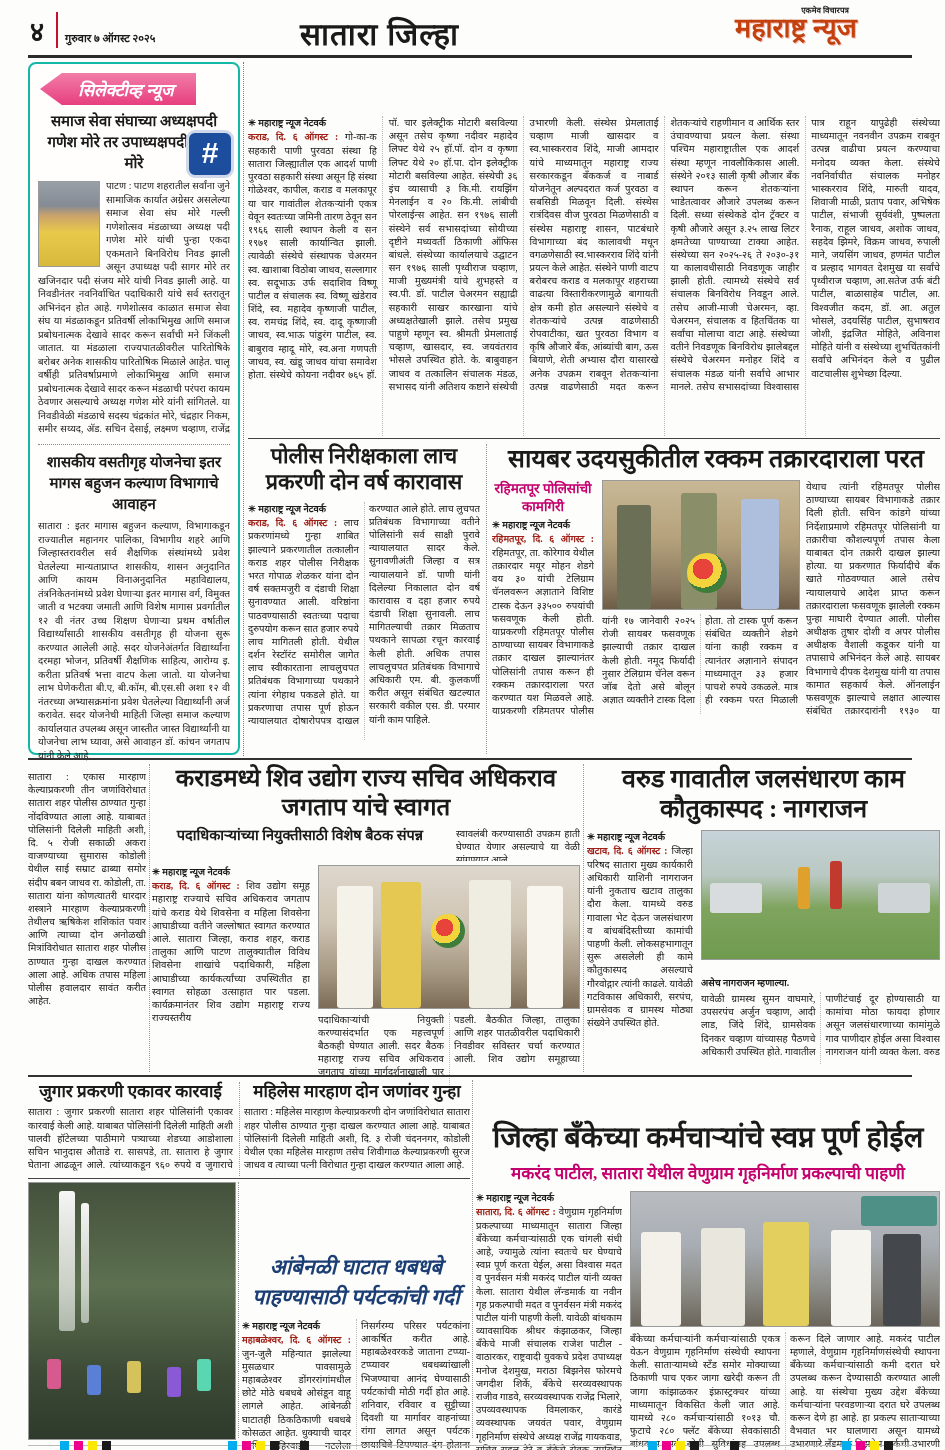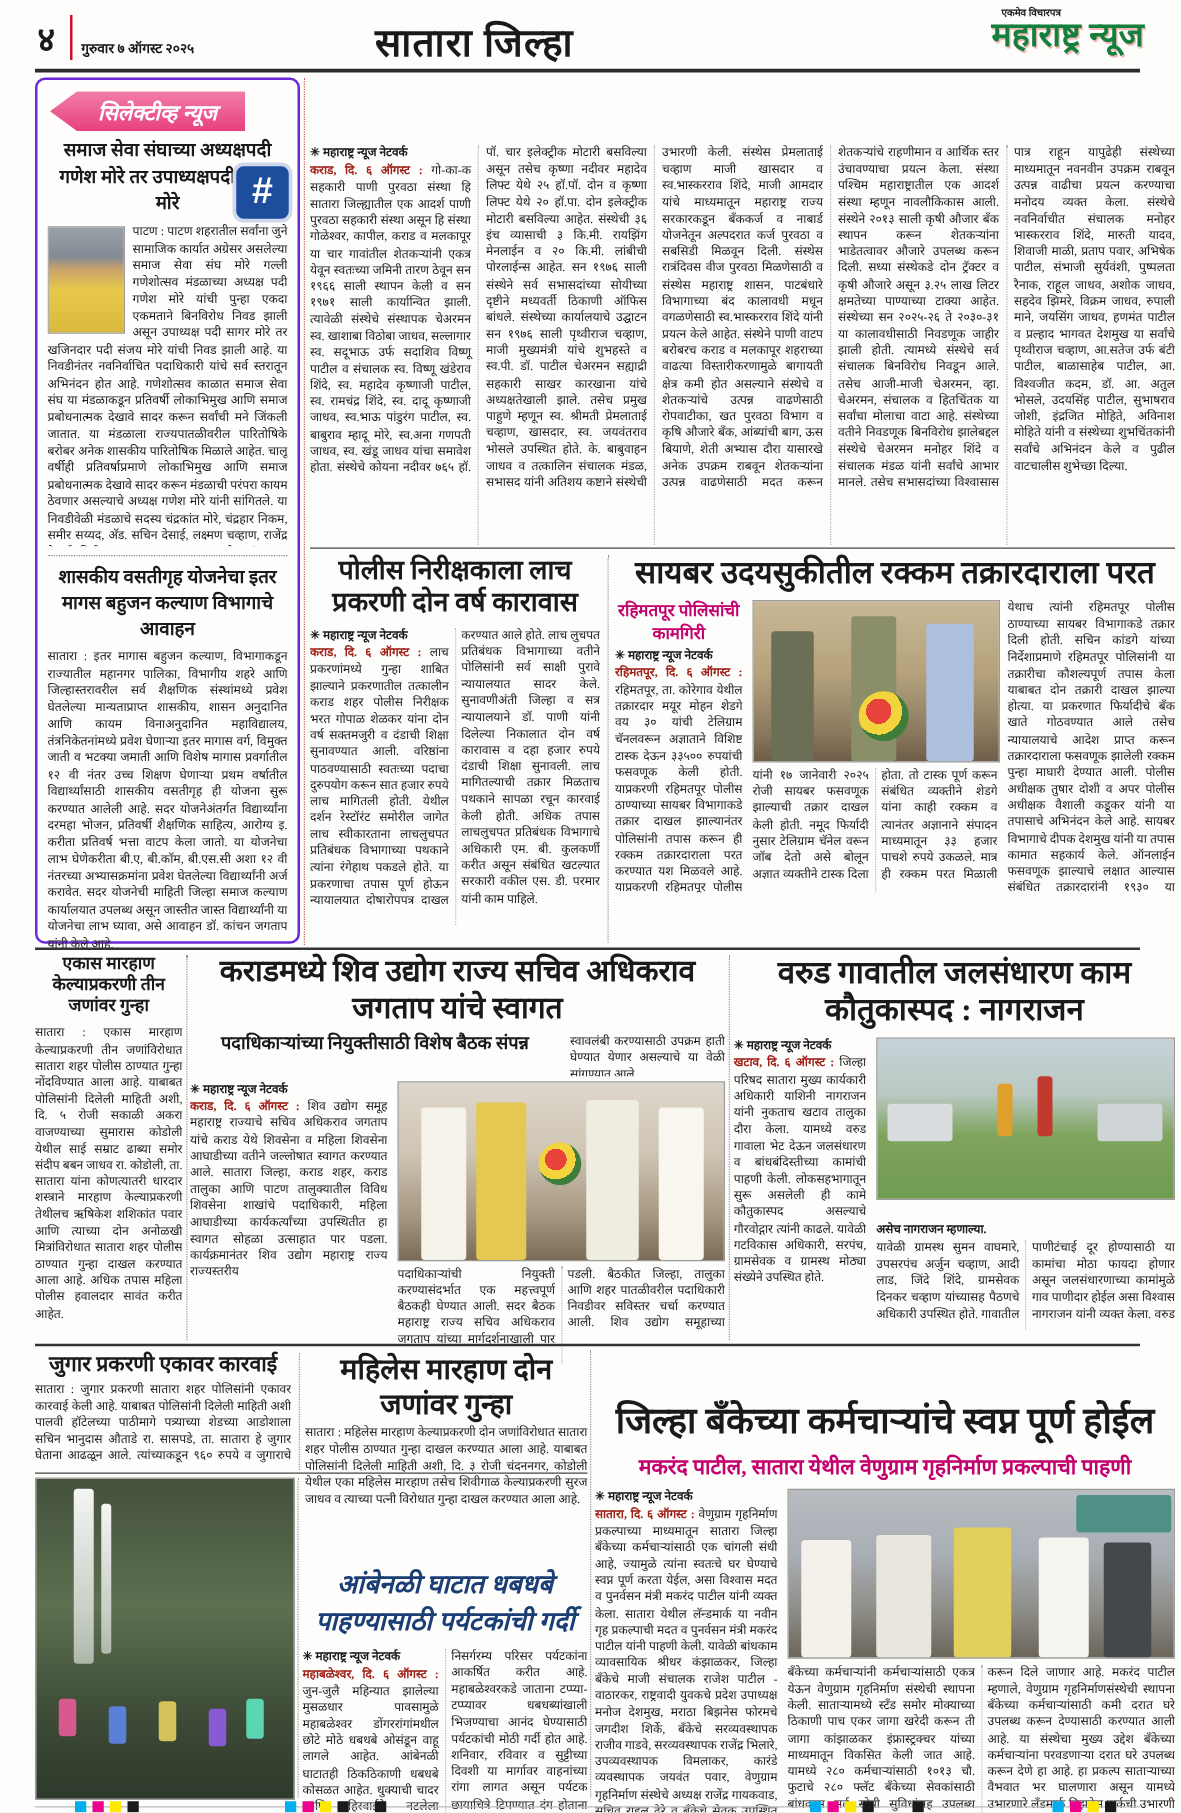--- a/index.html
+++ b/index.html
@@ -5,27 +5,27 @@
   html,body{margin:0;padding:0;background:#e9e7e2;}
   .page{position:relative;width:945px;height:1450px;background:#fdfdfb;margin:0 auto;
         font-family:"Liberation Serif","DejaVu Serif",serif;color:#1a1a1a;overflow:hidden;}
   .abs{position:absolute;}
   
   .pagenum{font-size:27px;font-weight:bold;}
   .hdr-date{font-size:11px;font-weight:bold;}
   .hdr-vline{width:2px;background:#c8102e;}
   .section-title{font-size:31px;font-weight:bold;text-align:left;letter-spacing:1px;}
   .logo-tagline{font-size:8px;font-weight:bold;text-align:center;color:#222;}
-  .logo-title{font-size:27px;font-weight:bold;color:#15803d;text-align:right;line-height:1;
+  .logo-title{font-size:27px;font-weight:bold;color:#c2410c;text-align:left;line-height:1;
               text-shadow:1px 1px 0 #f6b7b7;}
   .hrule{background:#2b2b2b;}
   .dotv{border-left:1px dotted #9a9a9a;width:0;}
   .dotv2{border-left:1px dotted #c06060;width:0;}
   
-  .selbox{border:2px solid #6d28d9;border-radius:8px;padding:7px 8px;box-sizing:border-box;background:#fffefc;}
+  .selbox{border:2px solid #14b8a6;border-radius:8px;padding:7px 8px;box-sizing:border-box;background:#fffefc;}
   .ribbon{position:relative;height:32px;margin:2px 34px 6px 2px;}
   .ribbon-shape{position:absolute;left:0;top:0;width:100%;height:100%;
      background:linear-gradient(180deg,#f27da8,#e73f7f);
      clip-path:polygon(0 50%,14% 0,100% 0,100% 100%,14% 100%);}
   .ribbon-label{position:absolute;left:20px;right:4px;top:5px;color:#fff;font-weight:bold;
      font-style:italic;font-size:17px;text-align:center;}
   .hash-tile{position:absolute;right:4px;top:66px;width:42px;height:42px;background:#1d4e9e;
      border:3px solid #cfd8ea;border-radius:9px;color:#fff;font-size:30px;font-weight:bold;
      text-align:center;line-height:40px;font-family:"Liberation Sans",sans-serif;}
   .sel-head{font-size:15px;font-weight:bold;text-align:center;line-height:1.4;margin:4px 0 5px;}
@@ -126,21 +126,20 @@
         </div>
         <div class="body-t cols2 clip" style="height:100px;margin-top:4px;">यांनी १७ जानेवारी २०२५ रोजी सायबर फसवणूक झाल्याची तक्रार दाखल केली होती. नमूद फिर्यादी नुसार टेलिग्राम चॅनेल वरून जॉब देतो असे बोलून अज्ञात व्यक्तीने टास्क दिला होता. तो टास्क पूर्ण करून संबंधित व्यक्तीने शेडगे यांना काही रक्कम व त्यानंतर अज्ञानाने संपादन माध्यमातून ३३ हजार पाचशे रुपये उकळले. मात्र ही रक्कम परत मिळाली असून फसवणूक झाल्याची खात्री पटली.</div>
       </div>
       <div class="body-t clip" style="width:134px;height:236px;">येथाच त्यांनी रहिमतपूर पोलीस ठाण्याच्या सायबर विभागाकडे तक्रार दिली होती. सचिन कांडगे यांच्या निर्देशाप्रमाणे रहिमतपूर पोलिसांनी या तक्रारीचा कौशल्यपूर्ण तपास केला याबाबत दोन तक्रारी दाखल झाल्या होत्या. या प्रकरणात फिर्यादीचे बँक खाते गोठवण्यात आले तसेच न्यायालयाचे आदेश प्राप्त करून तक्रारदाराला फसवणूक झालेली रक्कम पुन्हा माघारी देण्यात आली. पोलीस अधीक्षक तुषार दोशी व अपर पोलीस अधीक्षक वैशाली कडूकर यांनी या तपासाचे अभिनंदन केले आहे. सायबर विभागाचे दीपक देशमुख यांनी या तपास कामात सहकार्य केले. ऑनलाईन फसवणूक झाल्याचे लक्षात आल्यास संबंधित तक्रारदारांनी १९३० या क्रमांकावर तक्रार नोंद करण्याचे आवाहन सायबर विभागाच्या वतीने केले आहे.</div>
     </div>
   </div>
 
   <div class="abs" style="left:28px;top:758px;width:884px;height:2px;background:#333;"></div>
 
   <div class="abs" style="left:28px;top:764px;width:118px;height:308px;">
-    <div class="h2head" style="font-size:14px;">एकास मारहाण केल्याप्रकरणी तीन जणांवर गुन्हा</div>
     <div class="body-t clip" style="height:240px;margin-top:6px;">सातारा : एकास मारहाण केल्याप्रकरणी तीन जणांविरोधात सातारा शहर पोलीस ठाण्यात गुन्हा नोंदविण्यात आला आहे. याबाबत पोलिसांनी दिलेली माहिती अशी, दि. ५ रोजी सकाळी अकरा वाजण्याच्या सुमारास कोडोली येथील साई सम्राट ढाब्या समोर संदीप बबन जाधव रा. कोडोली, ता. सातारा यांना कोणत्यातरी धारदार शस्त्राने मारहाण केल्याप्रकरणी तेथीलच ऋषिकेश शशिकांत पवार आणि त्याच्या दोन अनोळखी मित्रांविरोधात सातारा शहर पोलीस ठाण्यात गुन्हा दाखल करण्यात आला आहे. अधिक तपास महिला पोलीस हवालदार सावंत करीत आहेत.</div>
   </div>
 
   <div class="abs" style="left:152px;top:764px;width:428px;height:308px;">
     <div class="h2head" style="font-size:24px;">कराडमध्ये शिव उद्योग राज्य सचिव अधिकराव जगताप यांचे स्वागत</div>
     <div style="display:flex;gap:8px;margin-top:5px;">
       <div class="h2head" style="font-size:14.5px;width:296px;">पदाधिकाऱ्यांच्या नियुक्तीसाठी विशेष बैठक संपन्न</div>
       <div class="body-t clip" style="width:124px;height:34px;">स्वावलंबी करण्यासाठी उपक्रम हाती घेण्यात येणार असल्याचे या वेळी सांगण्यात आले.</div>
     </div>
     <div style="display:flex;gap:8px;margin-top:4px;height:226px;">
@@ -182,21 +181,21 @@
   </div>
 
   <div class="abs" style="left:28px;top:1075px;width:884px;height:2px;background:#333;"></div>
 
   <div class="abs" style="left:28px;top:1082px;width:205px;height:94px;">
     <div class="h2head" style="font-size:17px;">जुगार प्रकरणी एकावर कारवाई</div>
     <div class="body-t clip" style="height:66px;margin-top:3px;">सातारा : जुगार प्रकरणी सातारा शहर पोलिसांनी एकावर कारवाई केली आहे. याबाबत पोलिसांनी दिलेली माहिती अशी पालवी हॉटेलच्या पाठीमागे पत्र्याच्या शेडच्या आडोशाला सचिन भानुदास औताडे रा. सासपडे, ता. सातारा हे जुगार घेताना आढळून आले. त्यांच्याकडून ९६० रुपये व जुगाराचे साहित्य हस्तगत करण्यात आले आहे.</div>
   </div>
 
   <div class="abs" style="left:244px;top:1082px;width:226px;height:94px;">
-    <div class="h2head" style="font-size:23px;">महिलेस मारहाण दोन जणांवर गुन्हा</div>
+    <div class="h2head" style="font-size:17px;">महिलेस मारहाण दोन जणांवर गुन्हा</div>
     <div class="body-t clip" style="height:66px;margin-top:3px;">सातारा : महिलेस मारहाण केल्याप्रकरणी दोन जणांविरोधात सातारा शहर पोलीस ठाण्यात गुन्हा दाखल करण्यात आला आहे. याबाबत पोलिसांनी दिलेली माहिती अशी, दि. ३ रोजी चंदननगर, कोडोली येथील एका महिलेस मारहाण तसेच शिवीगाळ केल्याप्रकरणी सुरज जाधव व त्याच्या पत्नी विरोधात गुन्हा दाखल करण्यात आला आहे.</div>
   </div>
   <div class="abs" style="left:28px;top:1178px;width:442px;height:1px;background:#444;"></div>
 
   <div class="abs" style="left:476px;top:1120px;width:464px;height:358px;">
     <div class="h2head" style="font-size:29px;">जिल्हा बँकेच्या कर्मचाऱ्यांचे स्वप्न पूर्ण होईल</div>
     <div class="magenta-sub" style="margin-top:6px;">मकरंद पाटील, सातारा येथील वेणुग्राम गृहनिर्माण प्रकल्पाची पाहणी</div>
     <div style="display:flex;gap:8px;margin-top:7px;height:270px;">
       <div class="body-t clip" style="width:146px;height:270px;">
         <span class="byline">✳ महाराष्ट्र न्यूज नेटवर्क</span><br>

